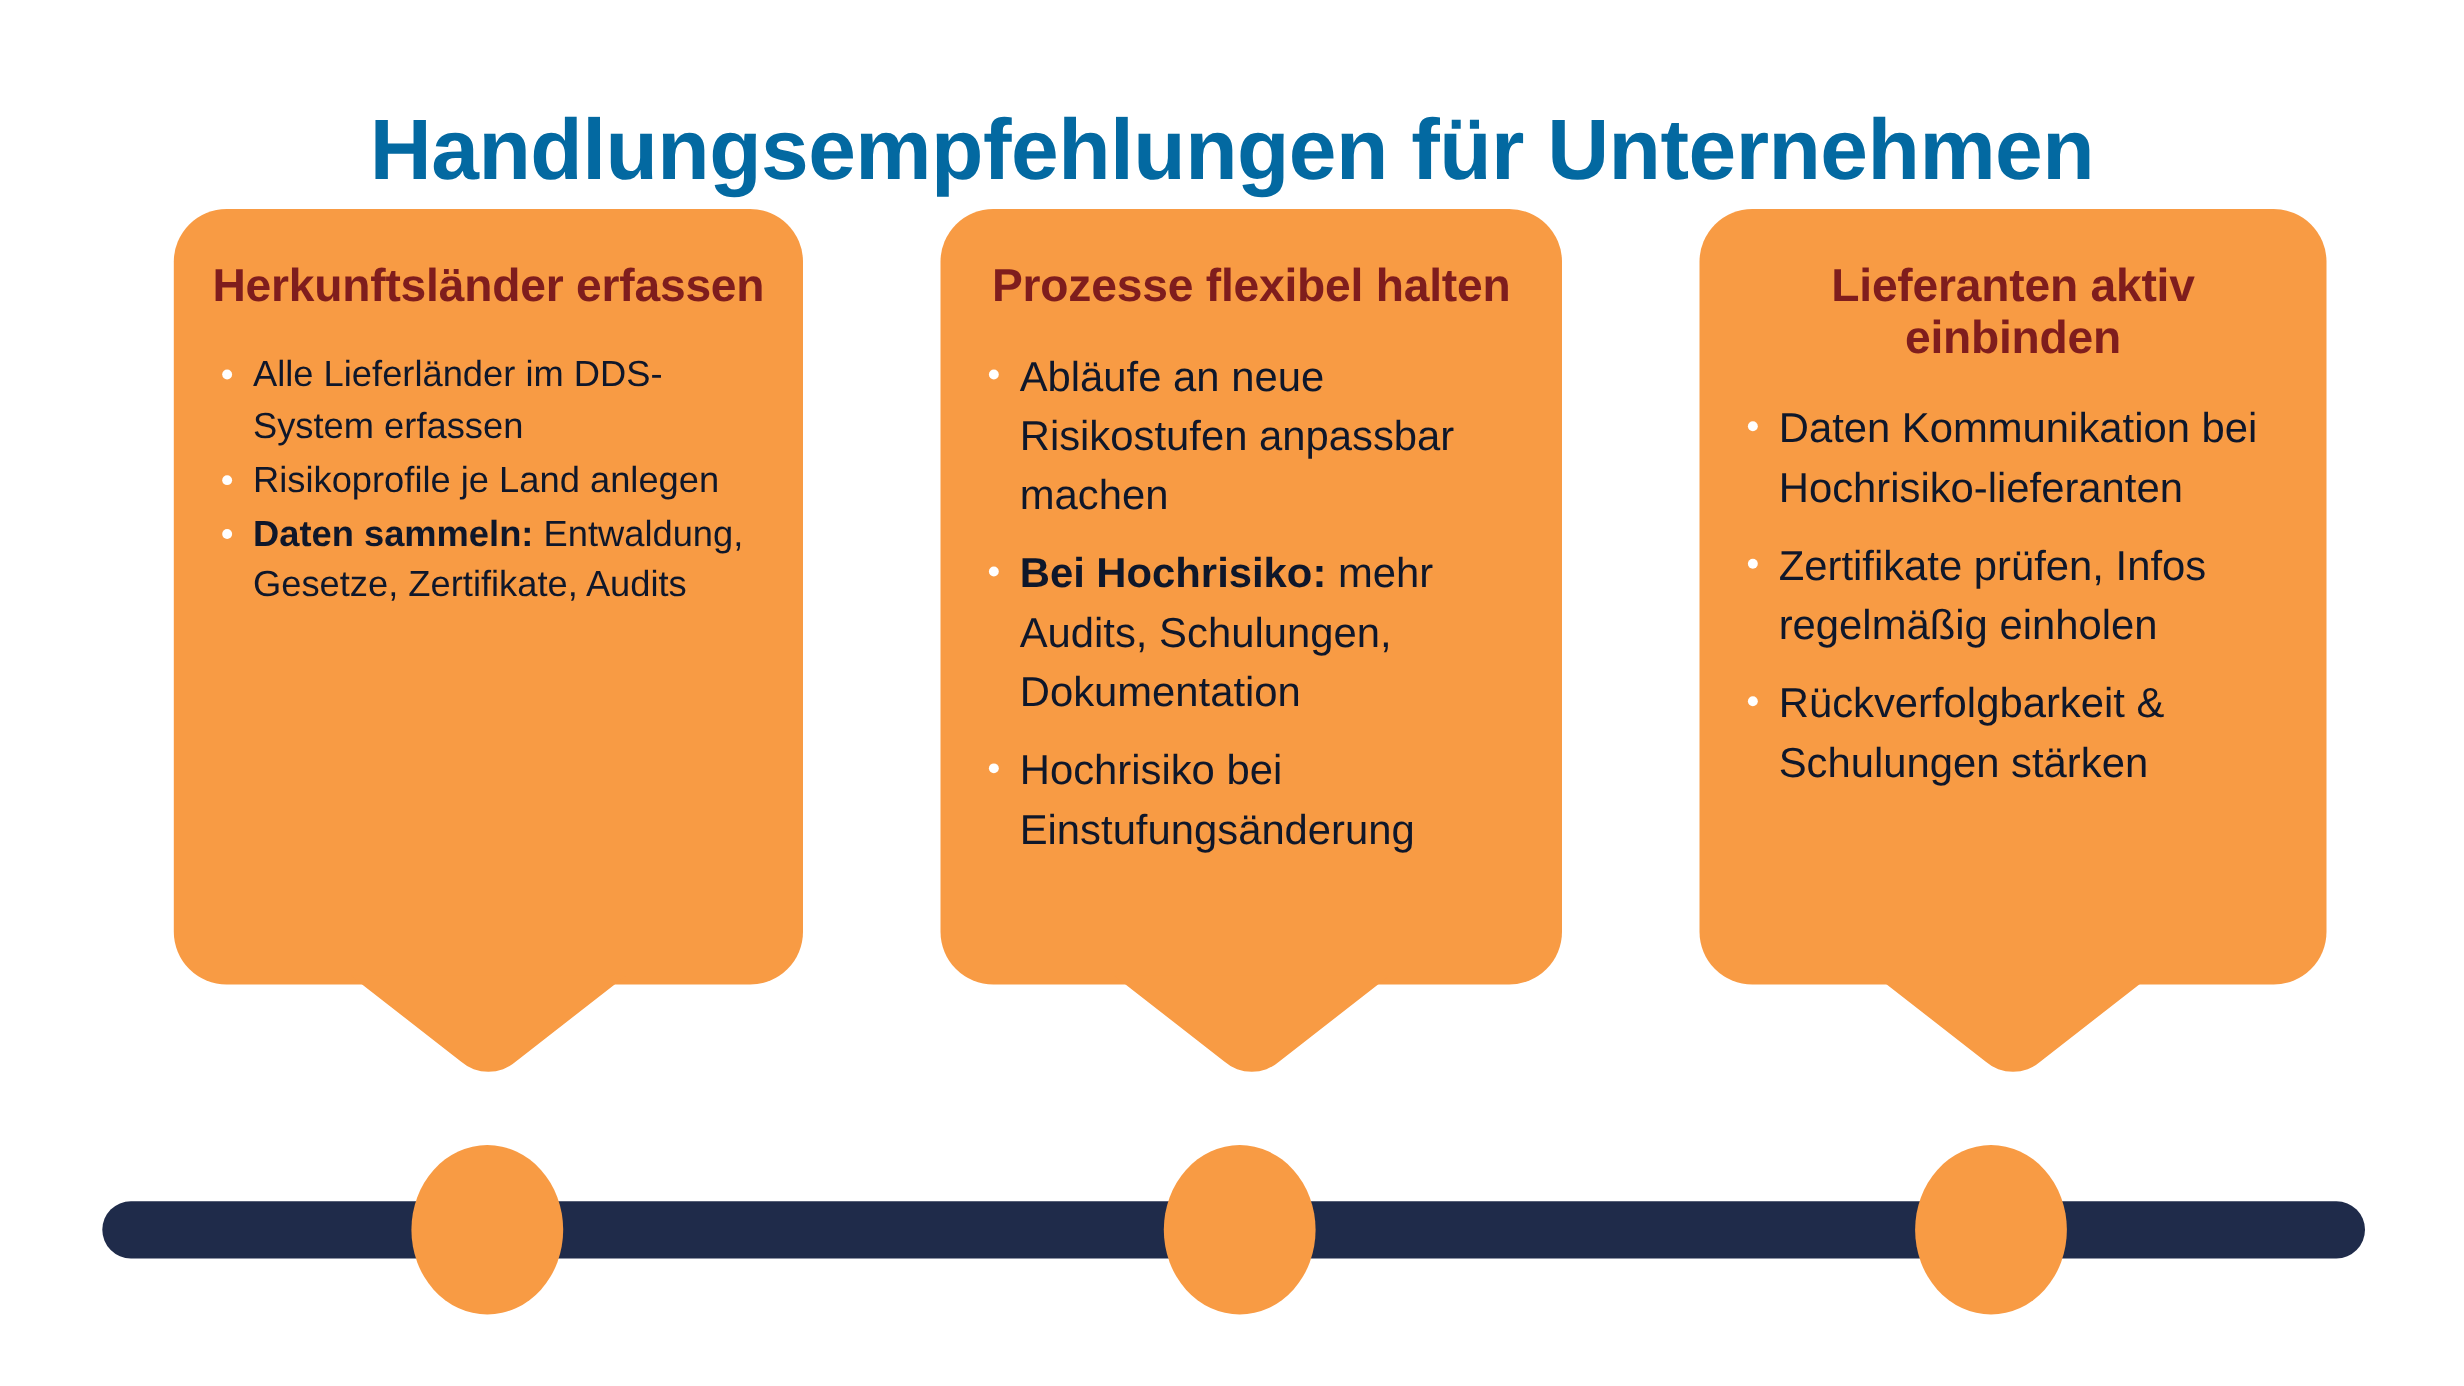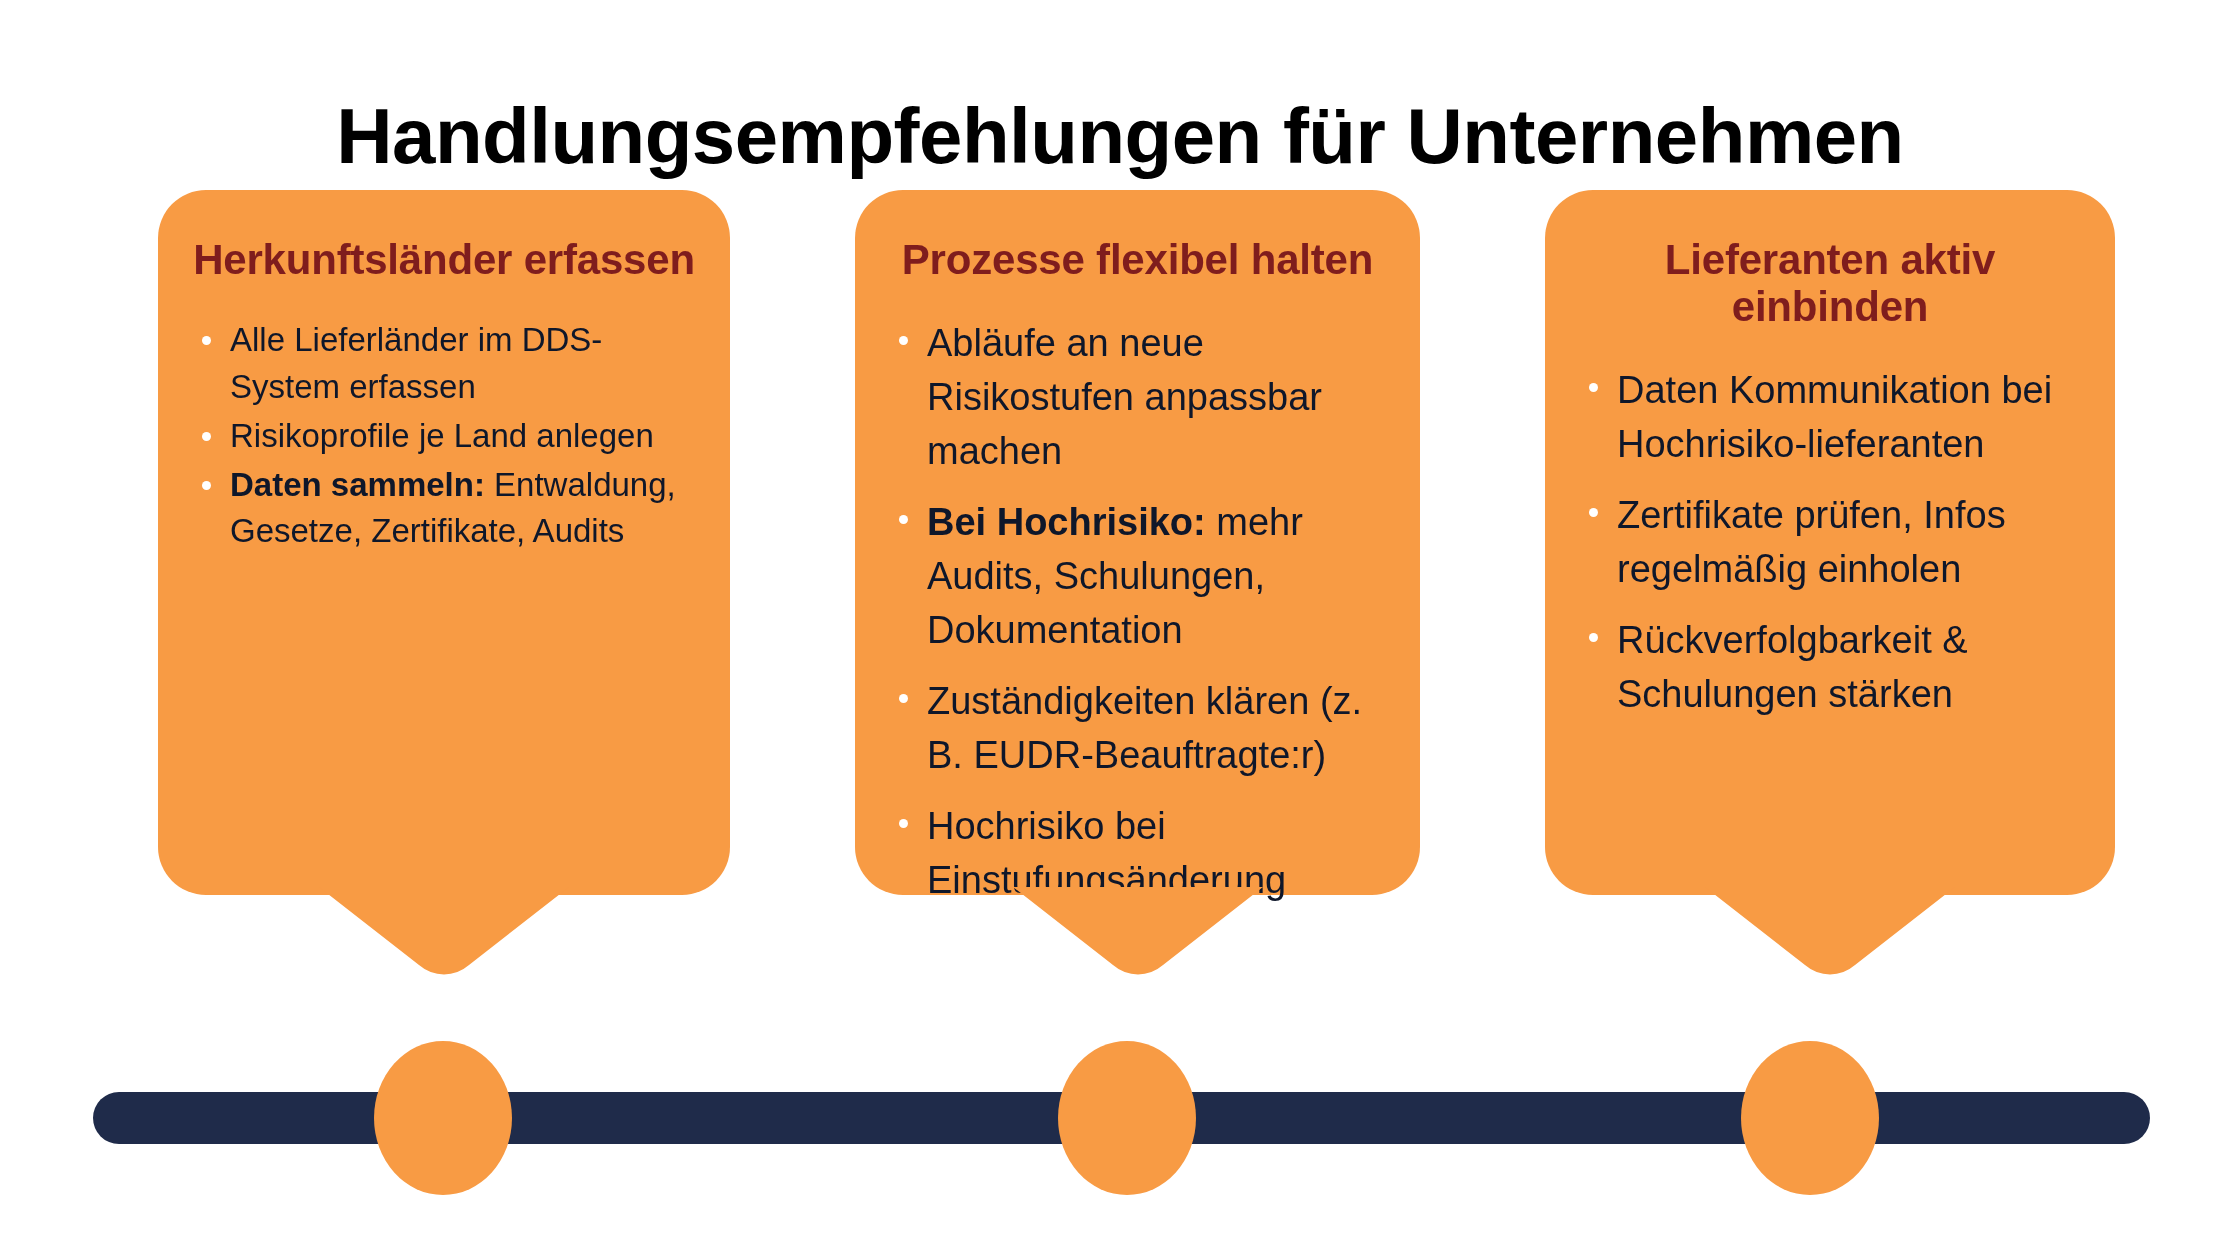--- a/index.html
+++ b/index.html
@@ -23,21 +23,21 @@
     background: #ffffff;
   }
 
   
   .page-title {
     position: absolute;
     left: 0;
     top: 42px;
     width: 2240px;
     text-align: center;
-    color: #000000;
+    color: #0369a1;
     font-size: 78px;
     font-weight: 700;
     letter-spacing: -0.5px;
     line-height: 1.1;
     white-space: nowrap;
   }
 
   
   .card {
     position: absolute;
@@ -147,21 +147,20 @@
         <path d="M0 0 H250 L150 78 a38 38 0 0 1 -50 0 Z" fill="#F89B44"></path>
       </svg>
     </div>
   </section>
 
   <section class="card card-2">
     <h2 class="card-heading">Prozesse flexibel halten</h2>
     <ul class="bullets">
       <li><span>Abläufe an neue Risikostufen anpassbar machen</span></li>
       <li><b>Bei Hochrisiko:</b><span> mehr Audits, Schulungen, Dokumentation</span></li>
-      <li><span>Zuständigkeiten klären (z. B. EUDR-Beauftragte:r)</span></li>
       <li><span>Hochrisiko bei Einstufungsänderung</span></li>
     </ul>
     <div class="tail">
       <svg viewBox="0 0 250 96" xmlns="http://www.w3.org/2000/svg" aria-hidden="true">
         <path d="M0 0 H250 L150 78 a38 38 0 0 1 -50 0 Z" fill="#F89B44"></path>
       </svg>
     </div>
   </section>
 
   <section class="card card-3">

